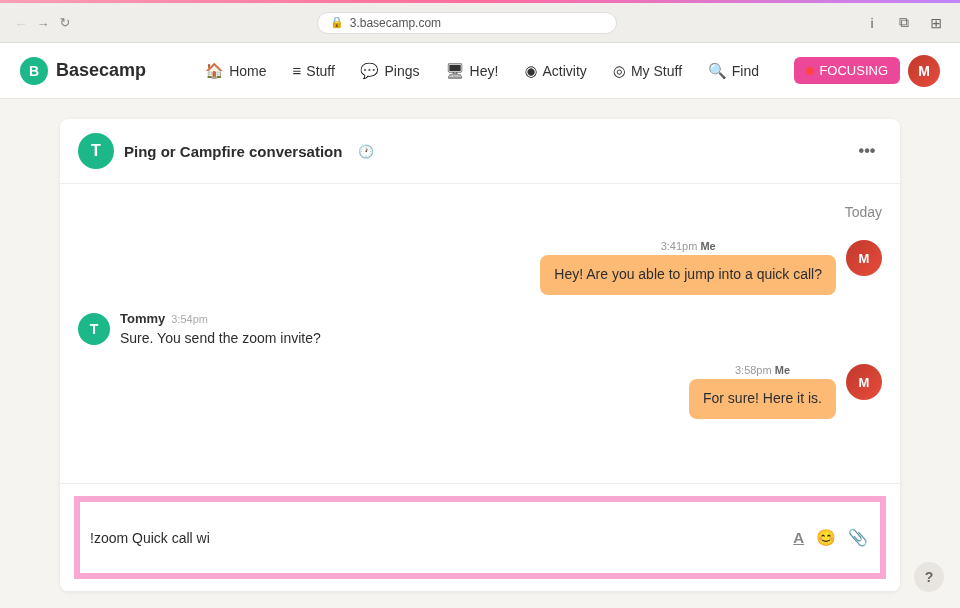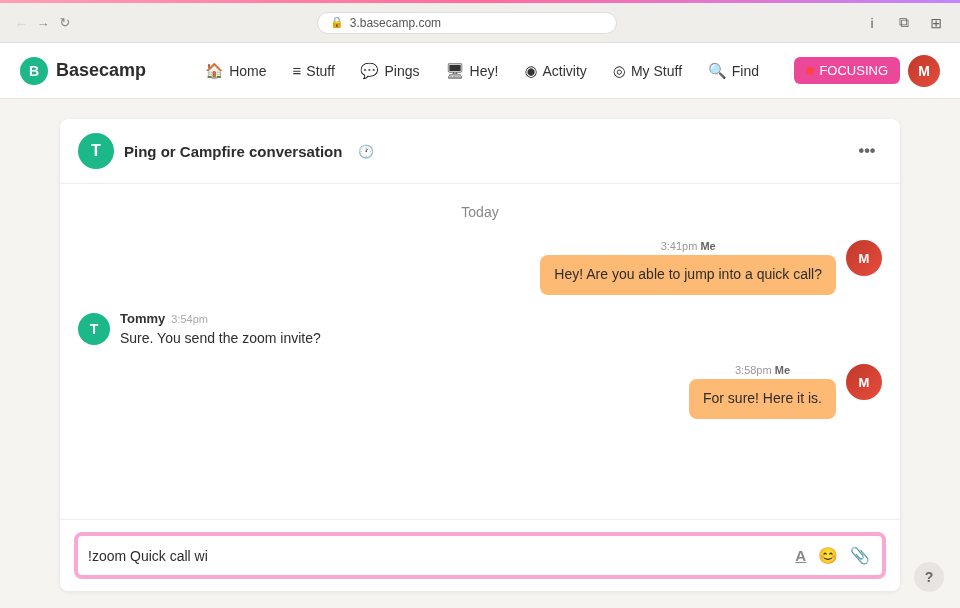--- a/index.html
+++ b/index.html
@@ -183,21 +183,21 @@
       cursor: pointer; color: #666; font-size: 16px; font-weight: bold;
     }
 
     
     .chat-messages {
       flex: 1;
       overflow-y: auto;
       padding: 20px 18px;
     }
     .date-divider {
-      text-align: center;
+      text-align: right;
       font-size: 14px;
       color: #888;
       margin-bottom: 20px;
       font-weight: 500;
     }
 
     
     .message-row {
       display: flex;
       margin-bottom: 16px;
@@ -275,25 +275,25 @@
       font-size: 14px; color: #2d2d2d; line-height: 1.4;
     }
 
     
     .chat-input-area {
       padding: 12px 14px;
       border-top: 1px solid #eee;
       background: white;
     }
     .chat-input-box {
-      border: 4px solid #f9a8d4;
-      border-radius: 8px;
-      display: flex;
-      align-items: center;
-      padding: 8px 10px;
+      border: 6px solid #f9a8d4;
+      border-radius: 0;
+      display: flex;
+      align-items: center;
+      padding: 24px 10px;
       gap: 8px;
       background: white;
     }
     .chat-input {
       flex: 1;
       border: none;
       outline: none;
       font-size: 14px;
       color: #2d2d2d;
       font-family: inherit;

